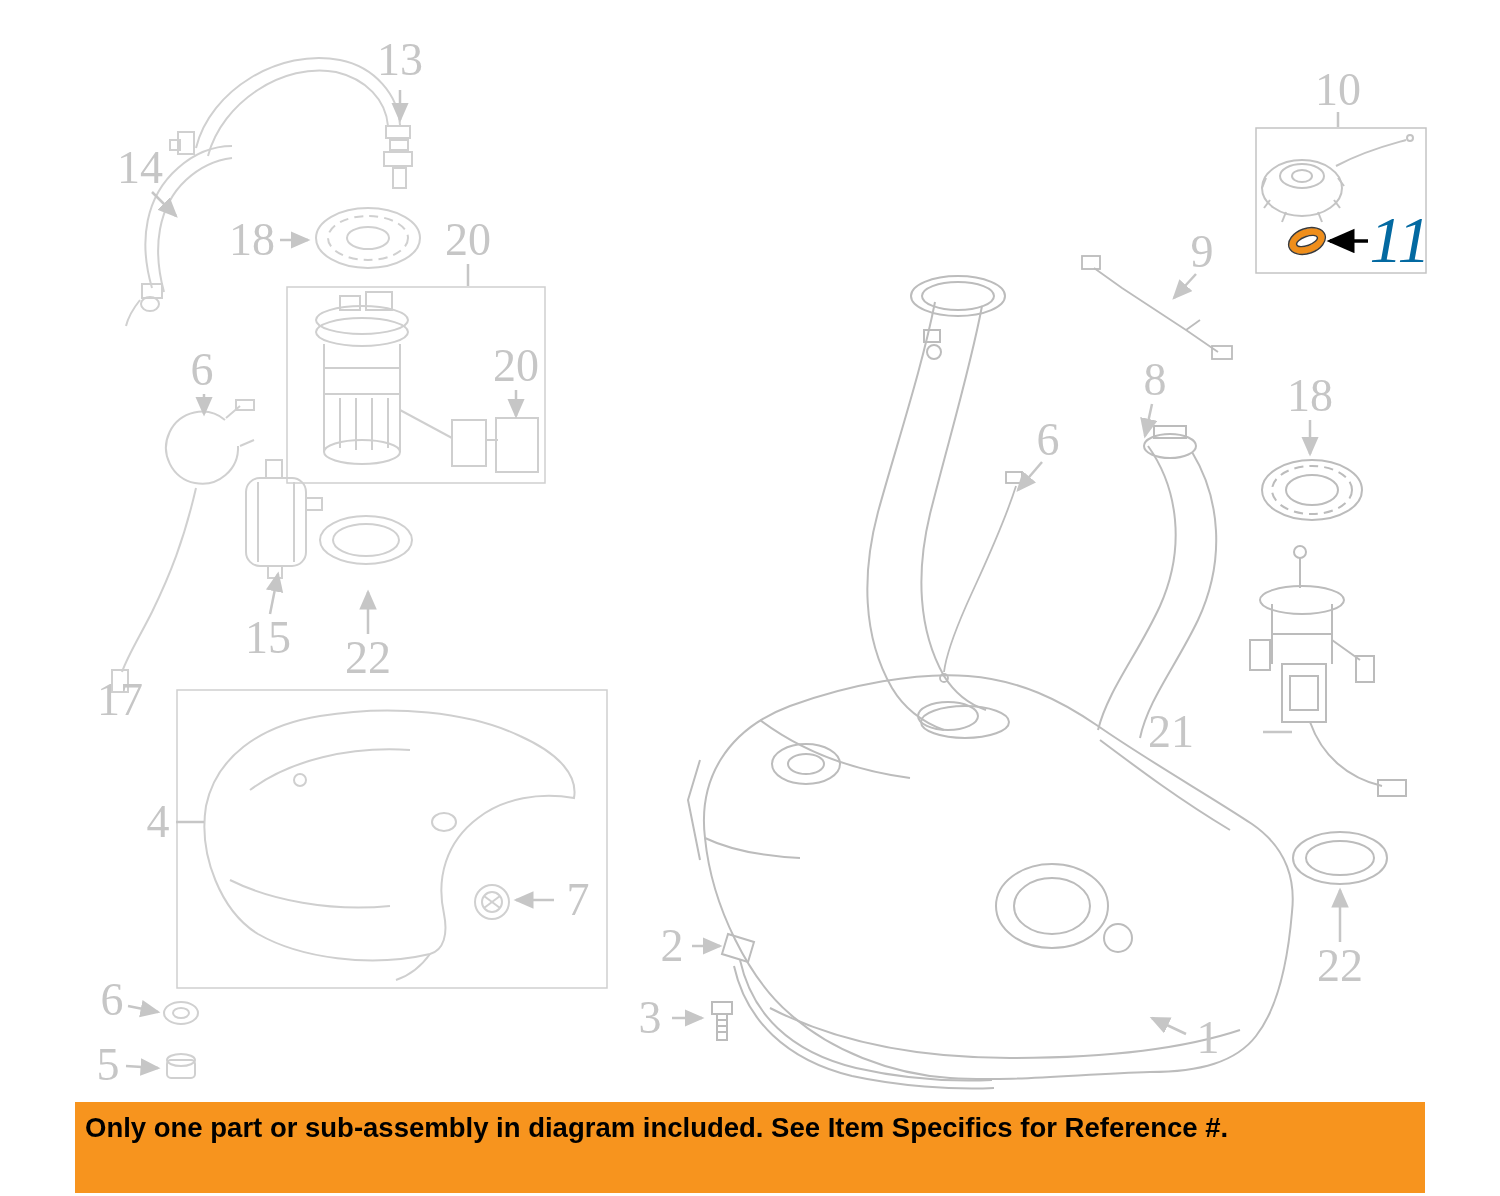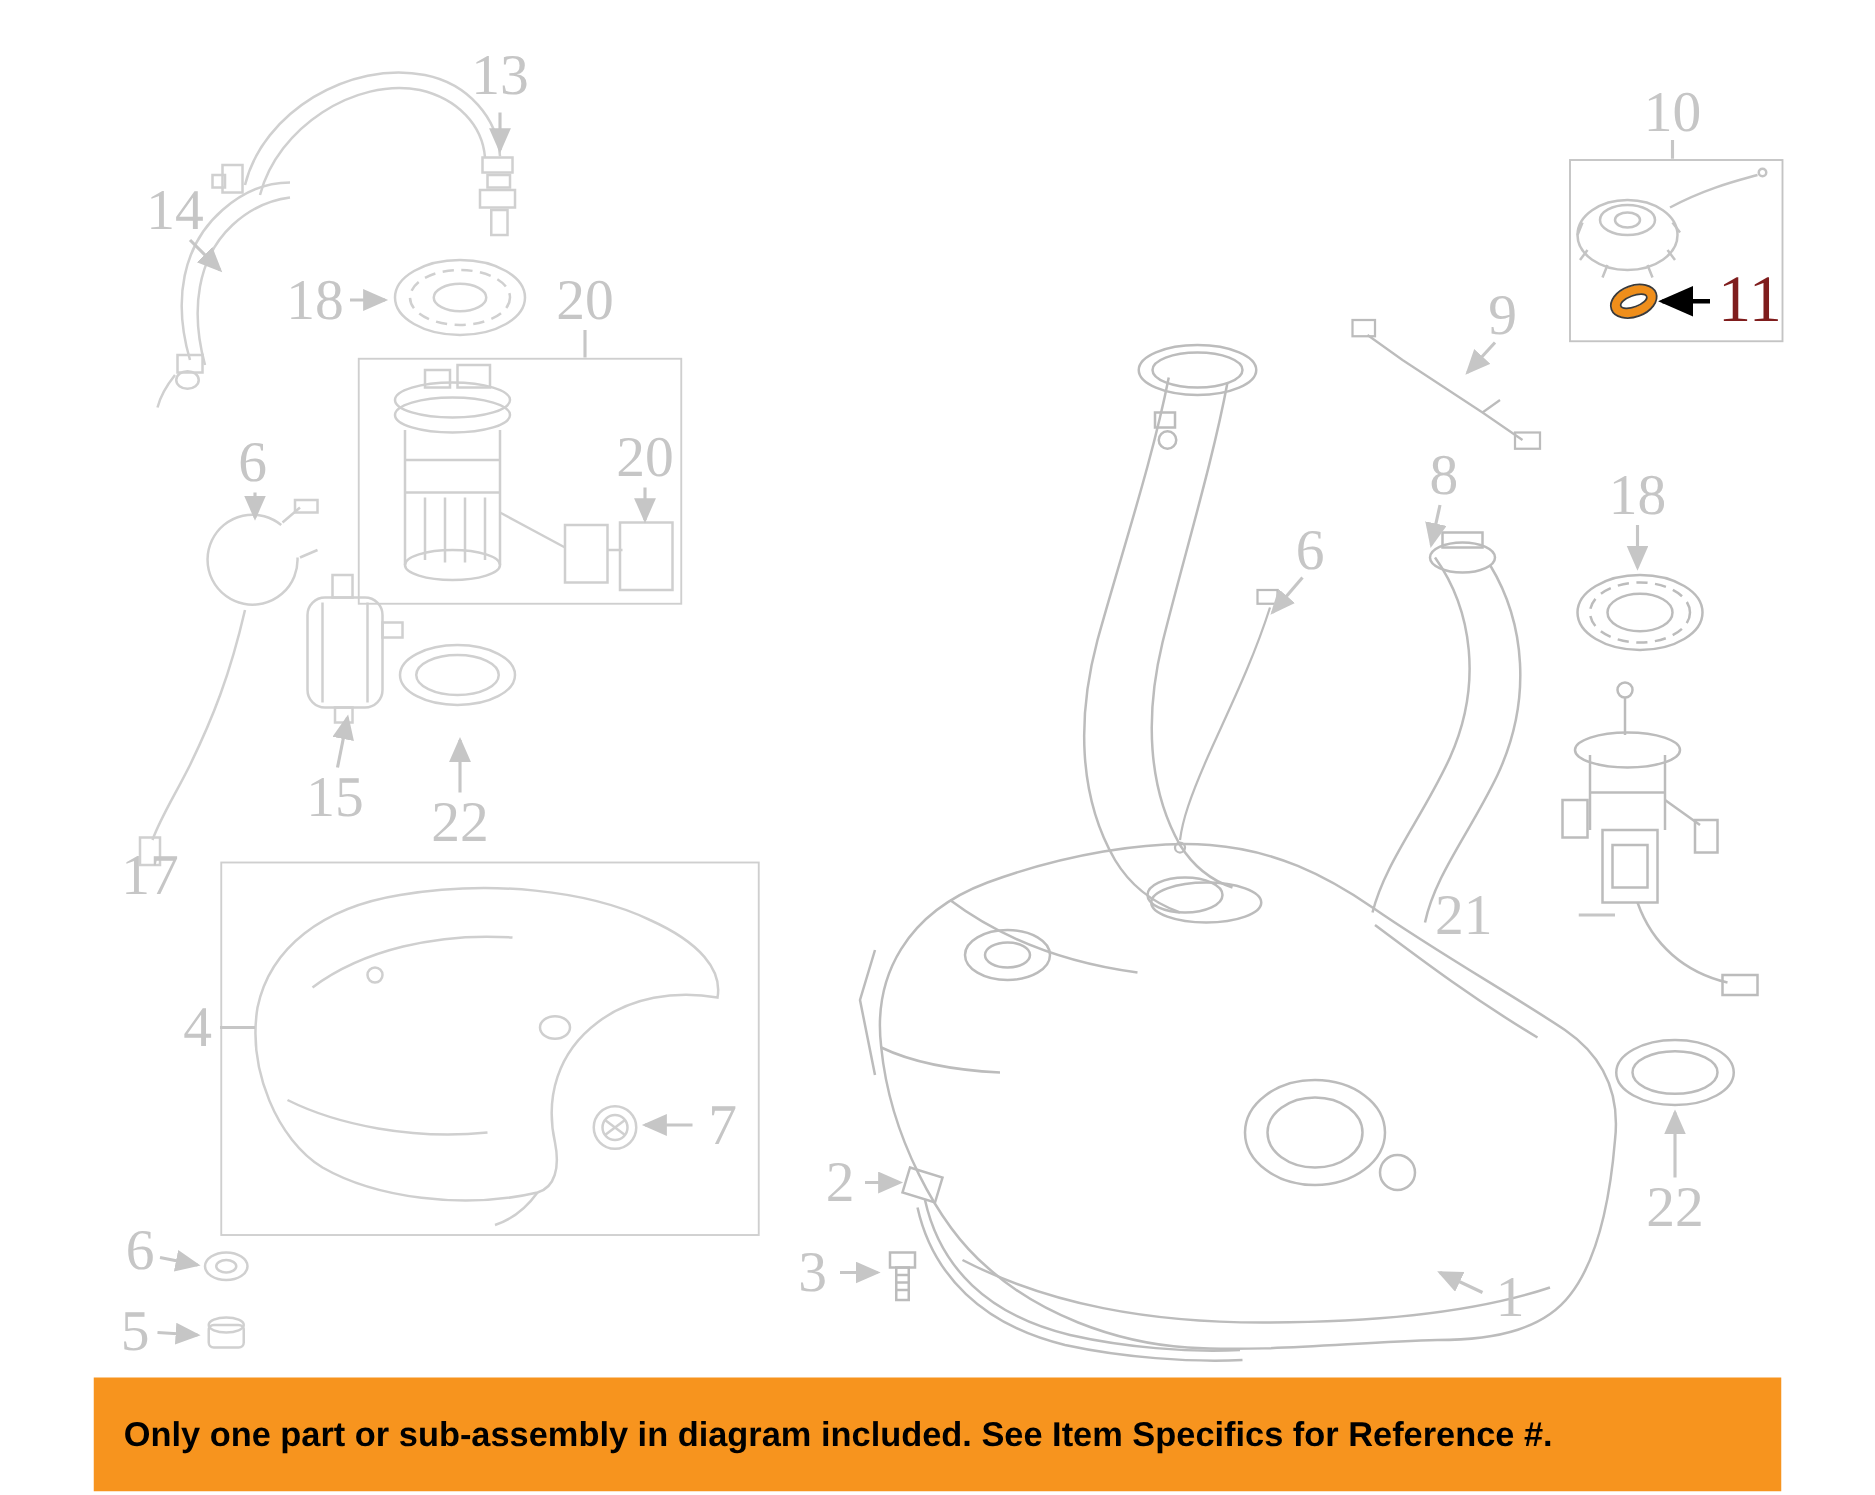--- a/index.html
+++ b/index.html
@@ -6,27 +6,27 @@
   .stage{
     position:relative;width:1500px;height:1196px;background:#ffffff;overflow:hidden;
     font-family:"Liberation Serif", serif;
   }
   .art{position:absolute;left:0;top:0;}
   .callout{
     position:absolute;transform:translate(-50%,-50%);
     font-size:46px;line-height:1;color:#c6c6c6;
     font-family:"Liberation Serif", serif;user-select:none;white-space:nowrap;
   }
-  .callout--black{color:#7f1d1d;font-size:53px;}
+  .callout--black{color:#0369a1;font-size:66px;font-style:italic;}
   .banner{
     position:absolute;left:75px;top:1102px;width:1350px;height:91px;
     background:#f7941e;color:#000;
     font-family:"Liberation Sans", sans-serif;font-weight:bold;font-size:27.5px;
-    box-sizing:border-box;padding:10px 24px;
-    display:flex;flex-direction:column;justify-content:center;gap:4px;
+    box-sizing:border-box;padding:10px 10px;
+    display:flex;flex-direction:column;justify-content:flex-start;gap:4px;
   }
   .banner div{white-space:nowrap;}
 </style>
 </head>
 <body>
 
 <div class="stage">
 
   <svg class="art" width="1500" height="1196" viewBox="0 0 1500 1196">
     <defs>

